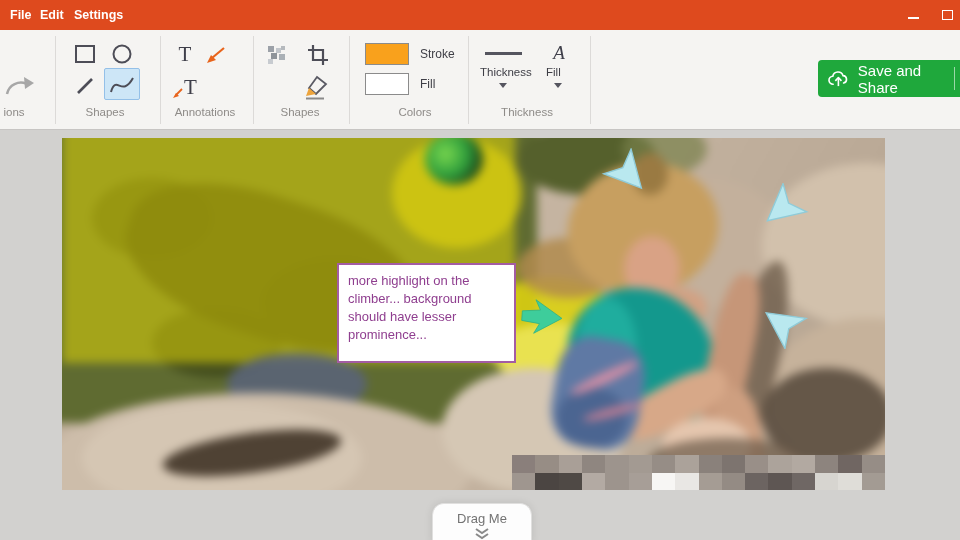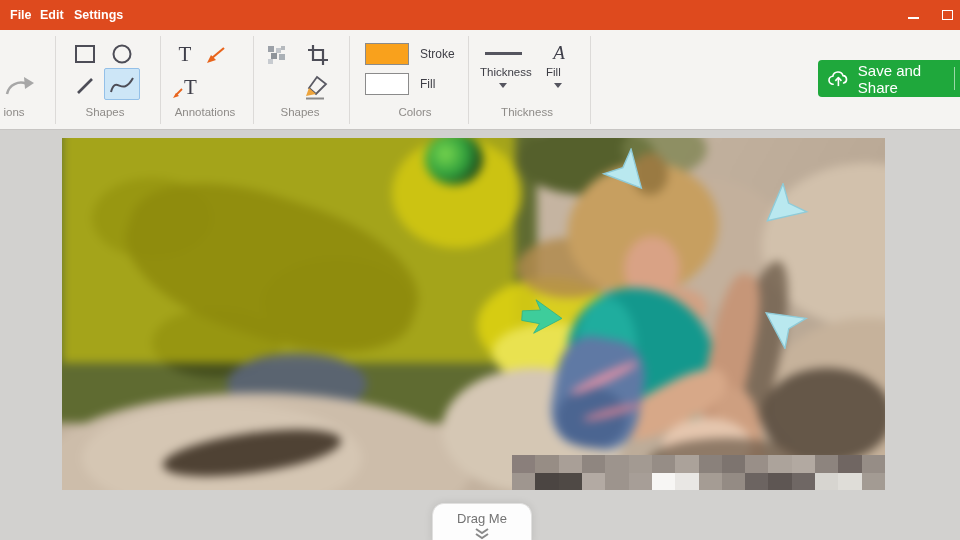--- a/index.html
+++ b/index.html
@@ -285,20 +285,23 @@
     <polygon points="100,50 22,10 40,50 22,90" fill="#B9E8EF" stroke="#8FCBD8" stroke-width="3" transform="rotate(140 50 50)"></polygon>
   </svg>
   <svg class="anno-arrow" style="left:758px; top:172px;" width="54" height="46" viewBox="0 0 100 100">
     <polygon points="100,50 22,10 40,50 22,90" fill="#B9E8EF" stroke="#8FCBD8" stroke-width="3" transform="rotate(215 50 50)"></polygon>
   </svg>
 
   <svg class="anno-arrow" style="left:511px; top:166px;" width="62" height="40" viewBox="0 0 100 100">
     <polygon points="0,38 45,33 32,8 100,50 32,92 45,67 0,62" fill="#3ECD9B" stroke="#2FB386" stroke-width="2" transform="rotate(4 50 50)"></polygon>
   </svg>
 
+  <div id="note-box">
+    <span>more highlight on the climber... background should have lesser prominence...</span>
+  </div>
 
   <div id="drag-me">
     <div class="lbl">Drag Me</div>
     <svg width="16" height="12" viewBox="0 0 16 12">
       <polyline points="2,1 8,5 14,1" fill="none" stroke="#8A8A8A" stroke-width="2"></polyline>
       <polyline points="2,6 8,10 14,6" fill="none" stroke="#8A8A8A" stroke-width="2"></polyline>
     </svg>
   </div>
 
 </div>

